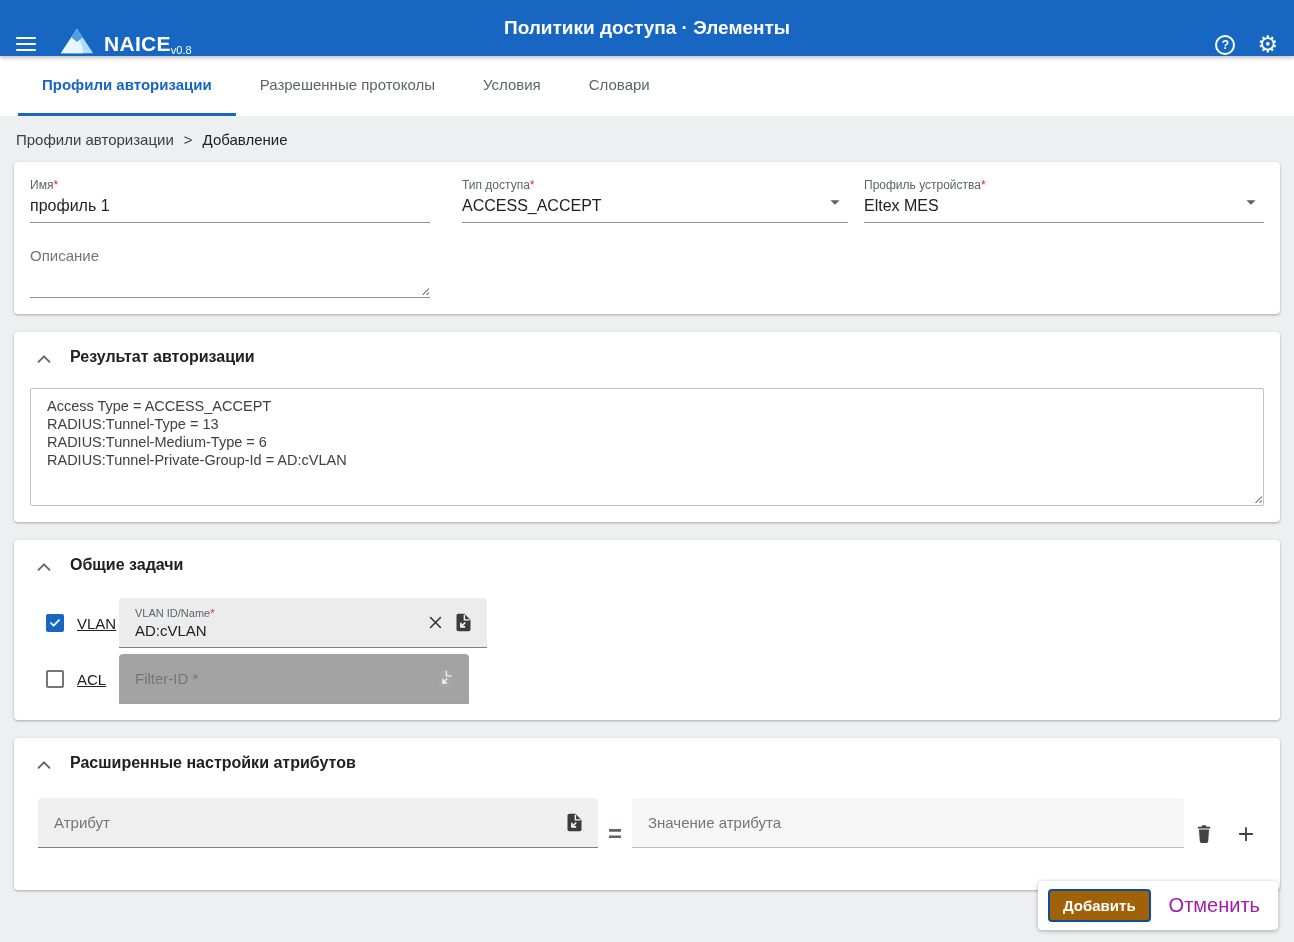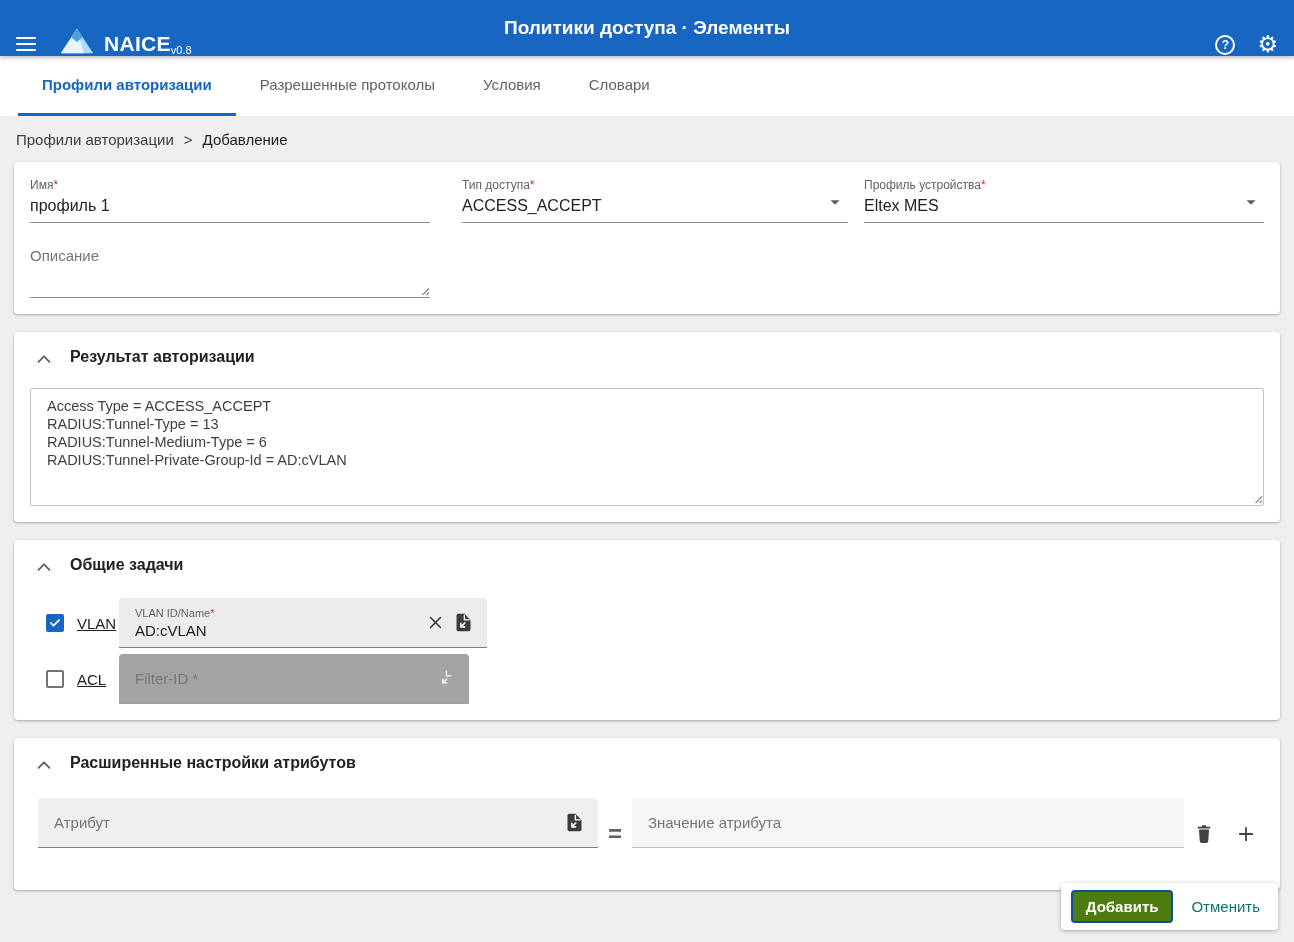--- a/index.html
+++ b/index.html
@@ -83,22 +83,22 @@
   
   .attr-row{display:flex;align-items:flex-end;margin:20px 0 0 8px;padding-bottom:26px;}
   .attr-field{width:560px;height:50px;background:#efefef;border-bottom:1px solid #808080;border-radius:4px 4px 0 0;display:flex;align-items:center;padding:0 10px 0 16px;}
   .attr-field input,.value-field input{border:none;outline:none;background:transparent;font:inherit;font-size:15px;color:#202124;width:100%;padding:0;}
   .equals{font-size:24px;color:#5f6368;font-weight:700;margin:0 10px;}
   .value-field{width:552px;height:50px;background:#f6f6f6;border-bottom:1px solid #bdbdbd;border-radius:4px 4px 0 0;display:flex;align-items:center;padding:0 16px;}
   .row-icons{margin-left:auto;display:flex;align-items:center;gap:14px;padding-right:4px;}
 
   
   .actions-card{position:absolute;right:16px;bottom:12px;background:#fff;border-radius:4px;box-shadow:0 1px 4px rgba(0,0,0,.3);padding:7px 10px;display:flex;align-items:center;gap:10px;}
-  .btn-primary{background:#4d7c0f;border:2px solid #0d4d9e;color:#fff;font:inherit;font-size:15px;font-weight:600;padding:6px 13px;border-radius:4px;cursor:pointer;}
-  .btn-text{background:none;border:none;font:inherit;font-size:15px;color:#0f766e;cursor:pointer;padding:6px 8px;text-align:center;}
+  .btn-primary{background:#a16207;border:2px solid #0d4d9e;color:#fff;font:inherit;font-size:15px;font-weight:600;padding:6px 13px;border-radius:4px;cursor:pointer;}
+  .btn-text{background:none;border:none;font:inherit;font-size:20px;color:#a21caf;cursor:pointer;padding:6px 8px;text-align:center;}
 
   svg{display:block;}
 </style>
 </head>
 <body>
 
 <header class="appbar">
   <div class="menu-btn">
     <span></span>
       <span></span>

